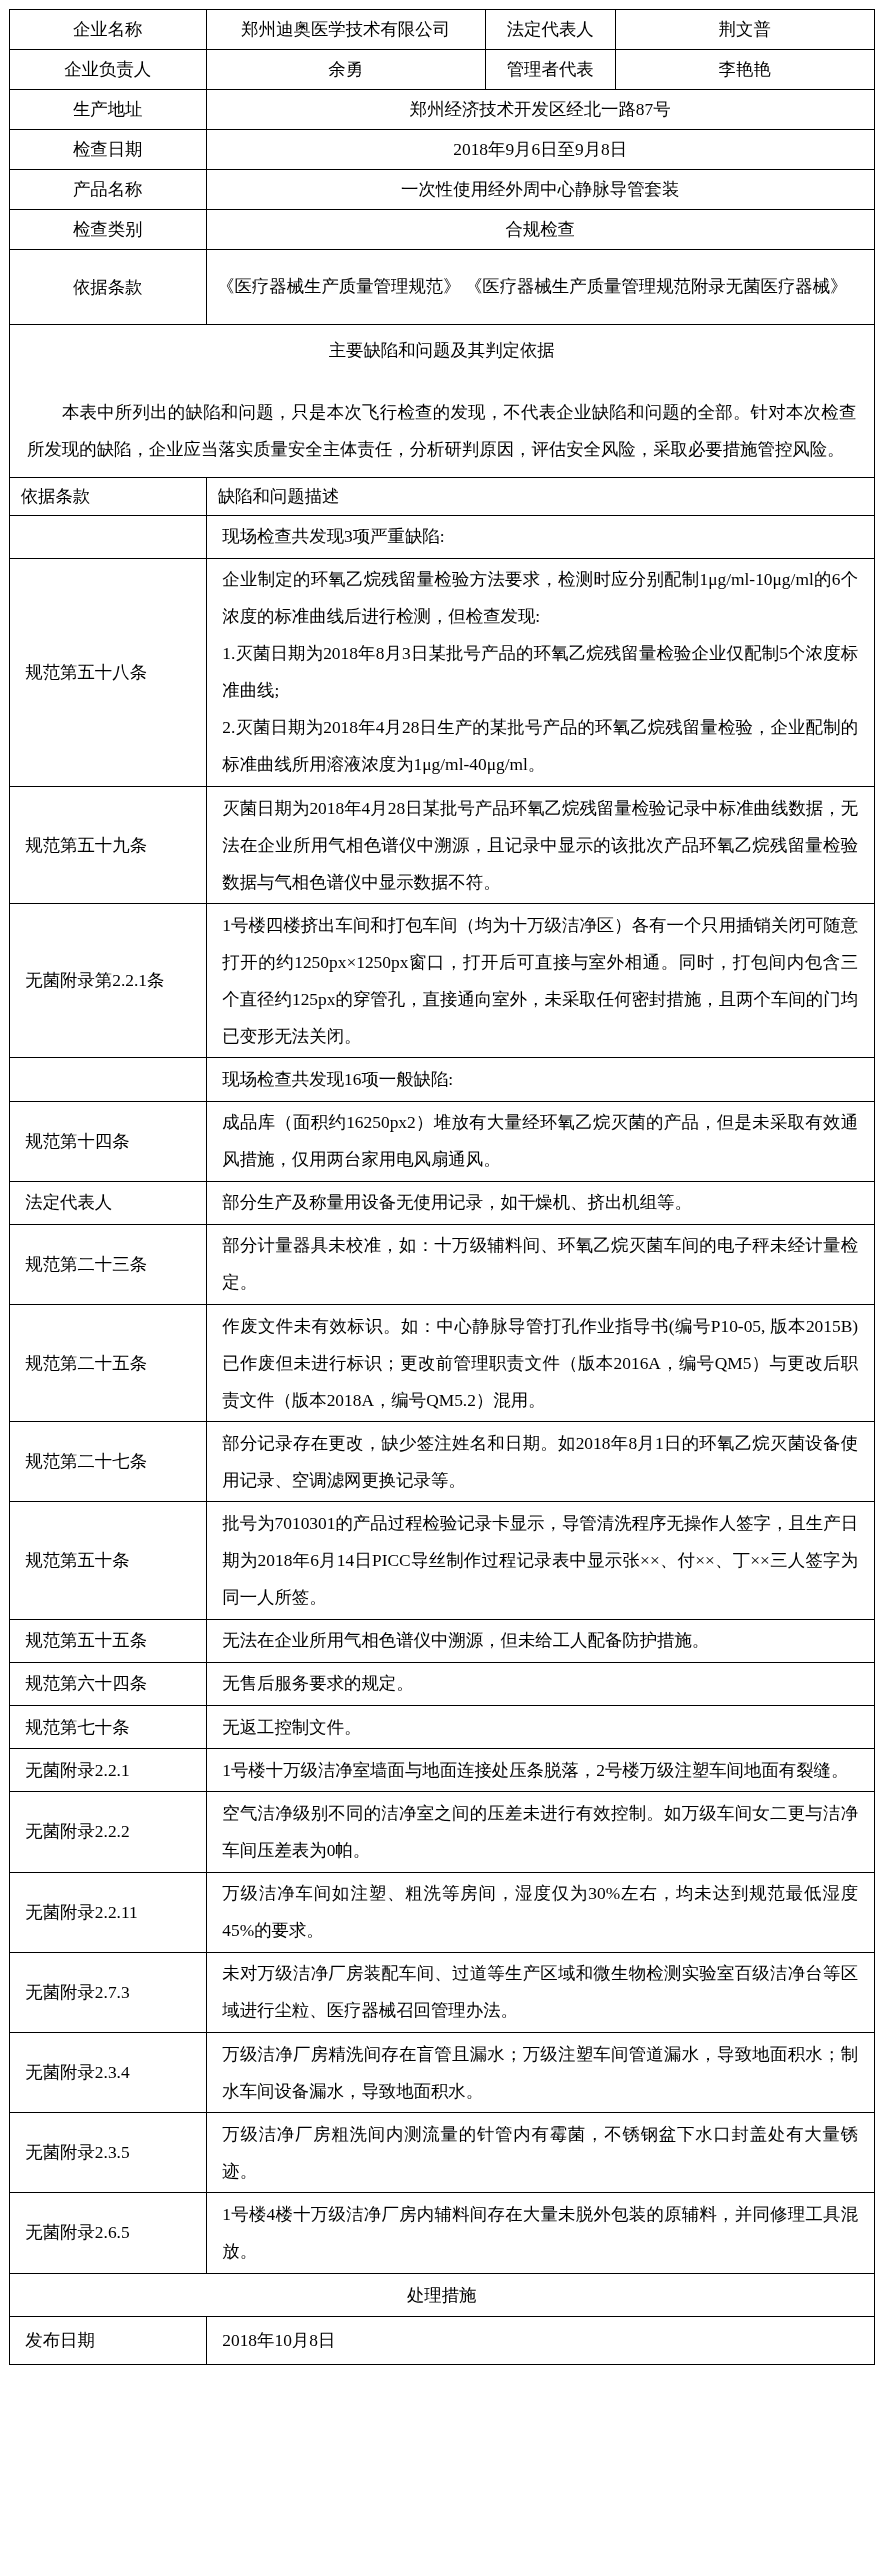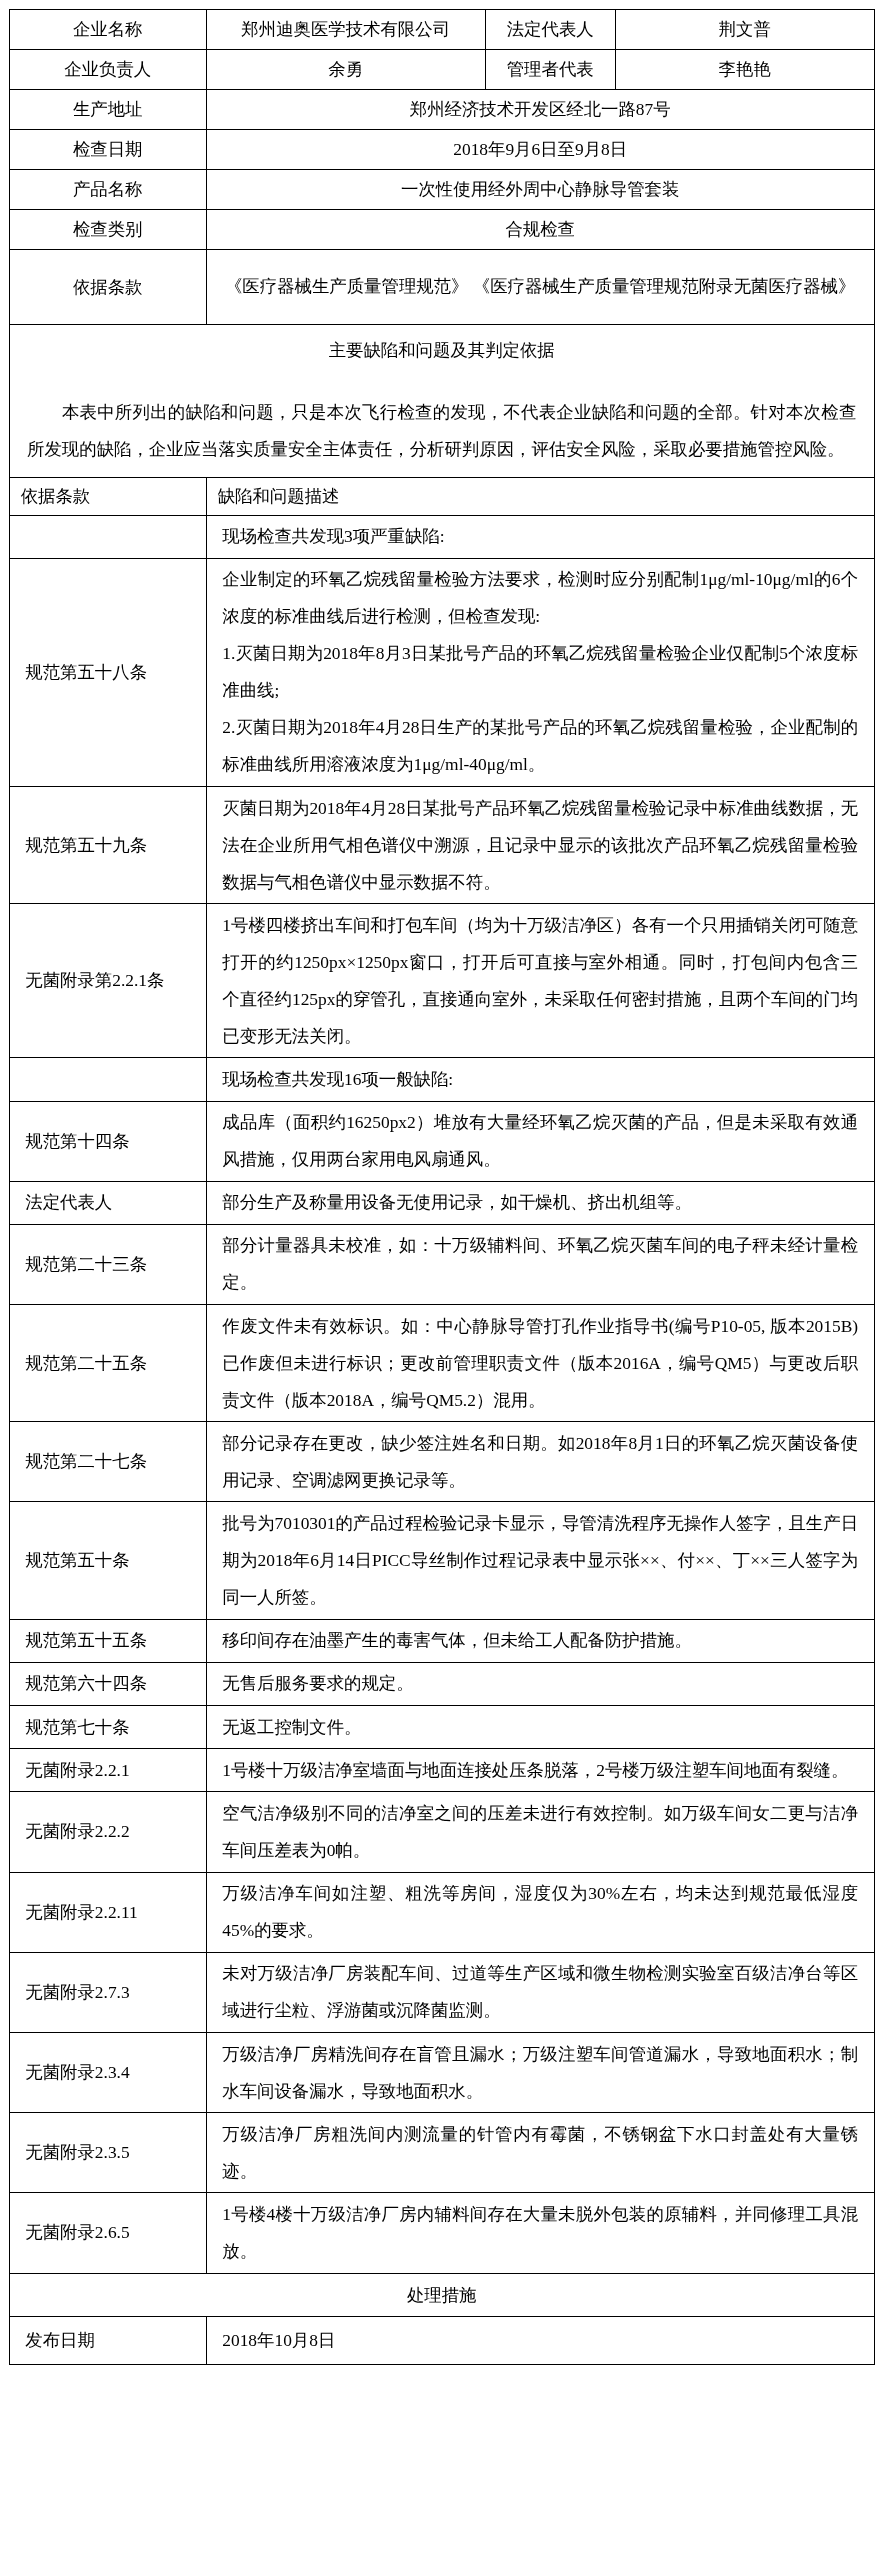--- a/index.html
+++ b/index.html
@@ -22,21 +22,21 @@
     table-layout: fixed;
     font-size: 17.4px;
   }
   table.doc-table td {
     border: 1.7px solid #000000;
     vertical-align: middle;
     overflow: hidden;
   }
   td.c { text-align: center; }
   tr.h44 td { height: 40px; }
-  td.val2 { line-height: 35px; height: 75px; padding: 0 10.4px; text-align: center; }
+  td.val2 { line-height: 35px; height: 75px; padding: 0 10.4px; text-align: left; }
   td.colhead { padding: 0 7px 0 11px; height: 38px; font-family: Liberation Serif, serif; }
   td.clause { padding: 0 5.2px 0 15.6px; line-height: 35px; }
   td.desc {
     padding: 2.6px 15.6px;
     line-height: 37px;
     text-align: justify;
     white-space: pre-line;
     min-height: 37px;
   }
   td.bigcell { padding: 5.2px 17.4px 8.7px 17.4px; }
@@ -162,21 +162,21 @@
   <tr>
     <td class="clause">规范第二十七条</td>
     <td class="desc" colspan="3">部分记录存在更改，缺少签注姓名和日期。如2018年8月1日的环氧乙烷灭菌设备使用记录、空调滤网更换记录等。</td>
   </tr>
   <tr>
     <td class="clause">规范第五十条</td>
     <td class="desc" colspan="3">批号为7010301的产品过程检验记录卡显示，导管清洗程序无操作人签字，且生产日期为2018年6月14日PICC导丝制作过程记录表中显示张××、付××、丁××三人签字为同一人所签。</td>
   </tr>
   <tr>
     <td class="clause">规范第五十五条</td>
-    <td class="desc" colspan="3">移印间存在油墨产生的毒害气体，但未给工人配备防护措施。</td>
+    <td class="desc" colspan="3">无法在企业所用气相色谱仪中溯源，但未给工人配备防护措施。</td>
   </tr>
   <tr>
     <td class="clause">规范第六十四条</td>
     <td class="desc" colspan="3">无售后服务要求的规定。</td>
   </tr>
   <tr>
     <td class="clause">规范第七十条</td>
     <td class="desc" colspan="3">无返工控制文件。</td>
   </tr>
   <tr>
@@ -186,21 +186,21 @@
   <tr>
     <td class="clause">无菌附录2.2.2</td>
     <td class="desc" colspan="3">空气洁净级别不同的洁净室之间的压差未进行有效控制。如万级车间女二更与洁净车间压差表为0帕。</td>
   </tr>
   <tr>
     <td class="clause">无菌附录2.2.11</td>
     <td class="desc" colspan="3">万级洁净车间如注塑、粗洗等房间，湿度仅为30%左右，均未达到规范最低湿度45%的要求。</td>
   </tr>
   <tr>
     <td class="clause">无菌附录2.7.3</td>
-    <td class="desc" colspan="3">未对万级洁净厂房装配车间、过道等生产区域和微生物检测实验室百级洁净台等区域进行尘粒、浮游菌或沉降菌监测。</td>
+    <td class="desc" colspan="3">未对万级洁净厂房装配车间、过道等生产区域和微生物检测实验室百级洁净台等区域进行尘粒、医疗器械召回管理办法。</td>
   </tr>
   <tr>
     <td class="clause">无菌附录2.3.4</td>
     <td class="desc" colspan="3">万级洁净厂房精洗间存在盲管且漏水；万级注塑车间管道漏水，导致地面积水；制水车间设备漏水，导致地面积水。</td>
   </tr>
   <tr>
     <td class="clause">无菌附录2.3.5</td>
     <td class="desc" colspan="3">万级洁净厂房粗洗间内测流量的针管内有霉菌，不锈钢盆下水口封盖处有大量锈迹。</td>
   </tr>
   <tr>

